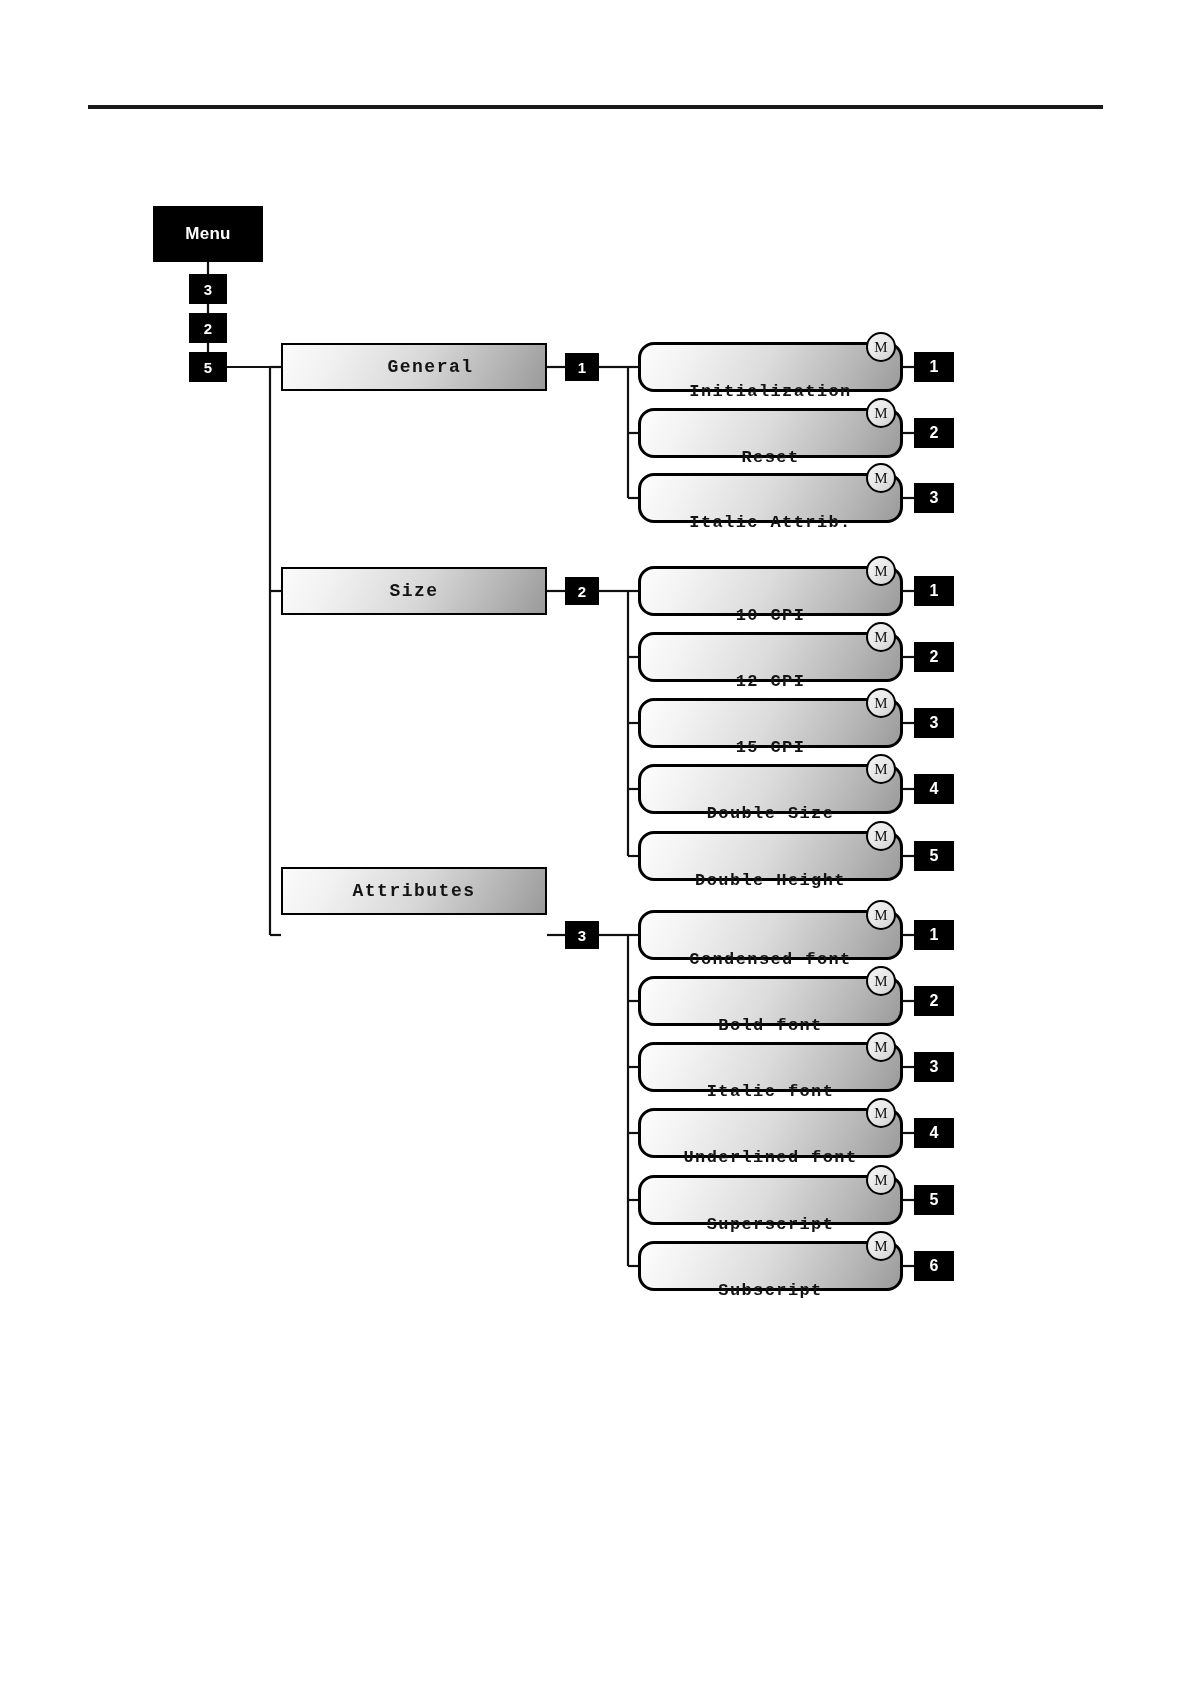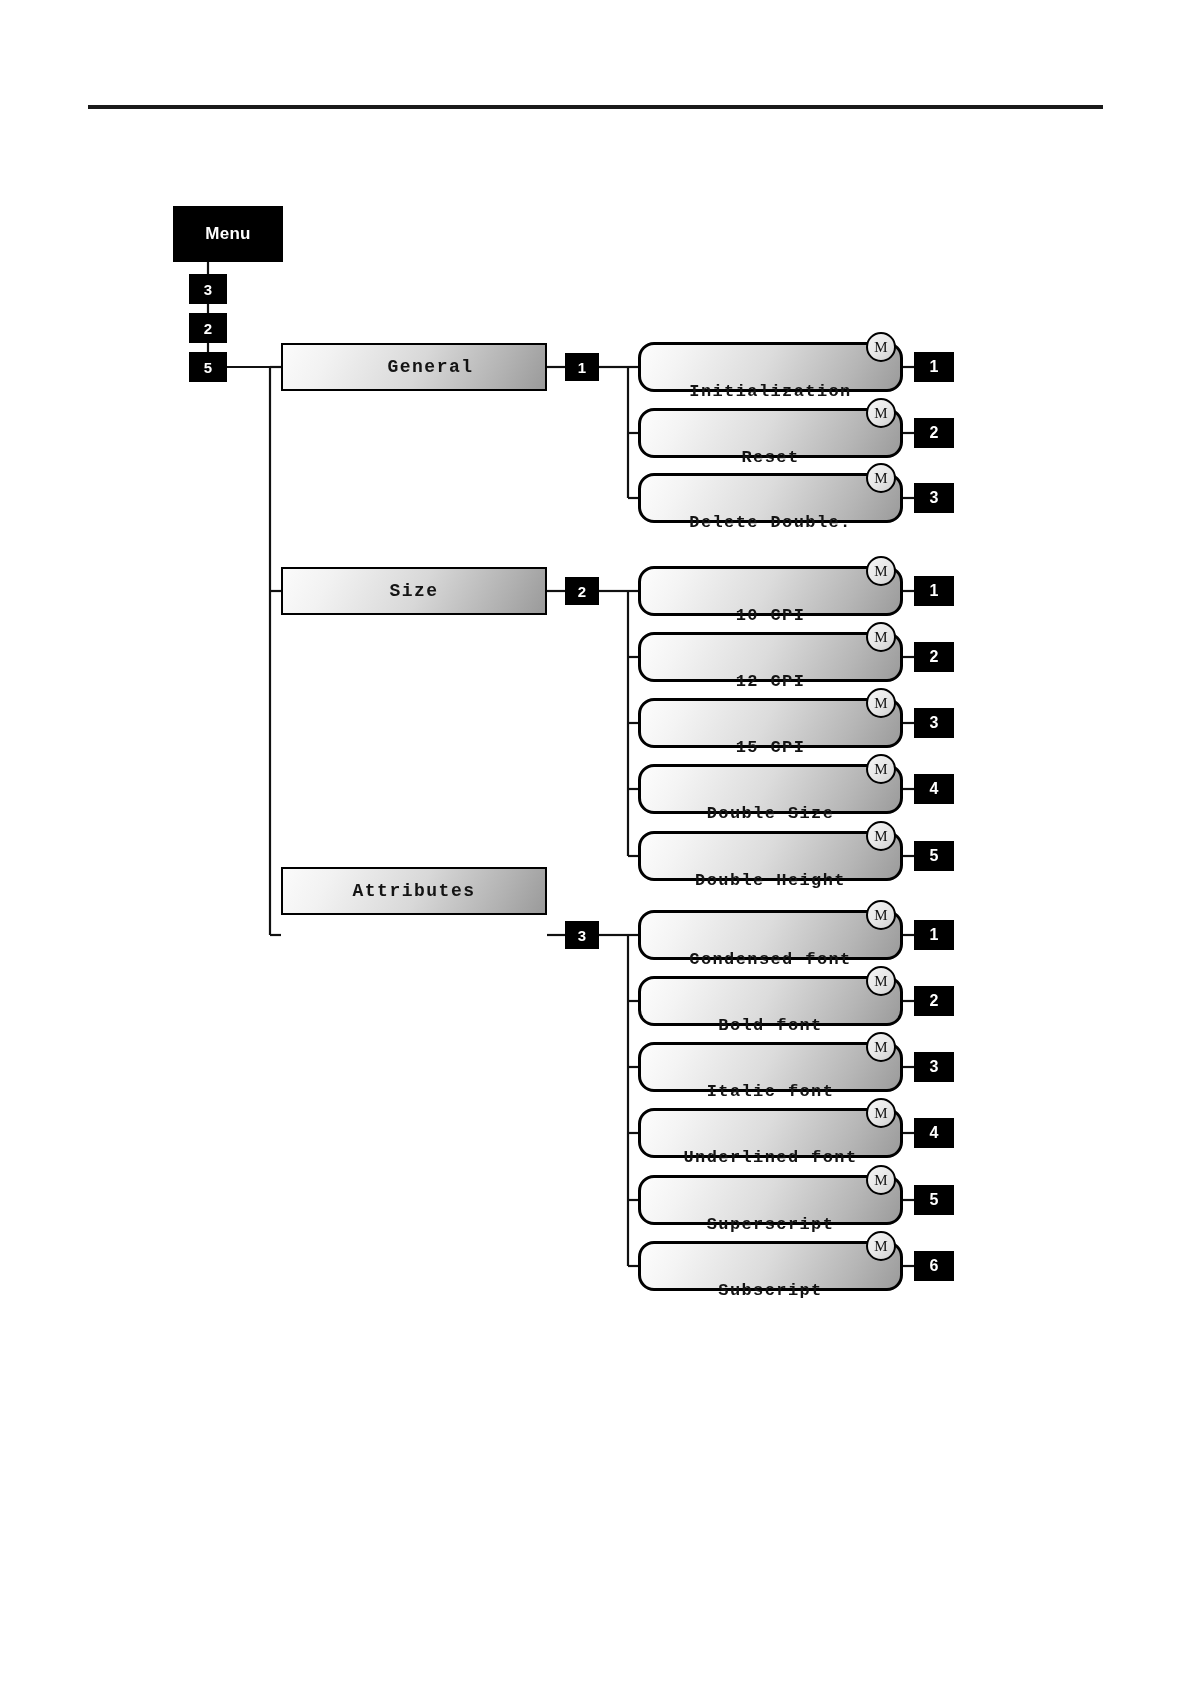--- a/index.html
+++ b/index.html
@@ -50,21 +50,20 @@
     width: 110px;
     height: 56px;
     background: #000000;
     color: #ffffff;
     display: flex;
     align-items: center;
     justify-content: center;
     font-size: 17px;
     font-weight: bold;
     letter-spacing: 0.3px;
-    margin-left: 20px;
   }
 
   
   .key-badge {
     position: absolute;
     background: #000000;
     color: #ffffff;
     display: flex;
     align-items: center;
     justify-content: center;
@@ -268,21 +267,21 @@
 
   <div class="leaf-box" style="top:408px;">
     <span class="label">Reset</span>
     <span class="m-badge">M</span>
   </div>
   <div class="leaf-num" style="top:418px;">
     <span>2</span>
   </div>
 
   <div class="leaf-box" style="top:473px;">
-    <span class="label">Delete Double.</span>
+    <span class="label">Italic Attrib.</span>
     <span class="m-badge">M</span>
   </div>
   <div class="leaf-num" style="top:483px;">
     <span>3</span>
   </div>
 
   <div class="cat-box" style="top:567px;">
     <span class="label">Size</span>
   </div>
   <div class="cat-num" style="top:577px;">

